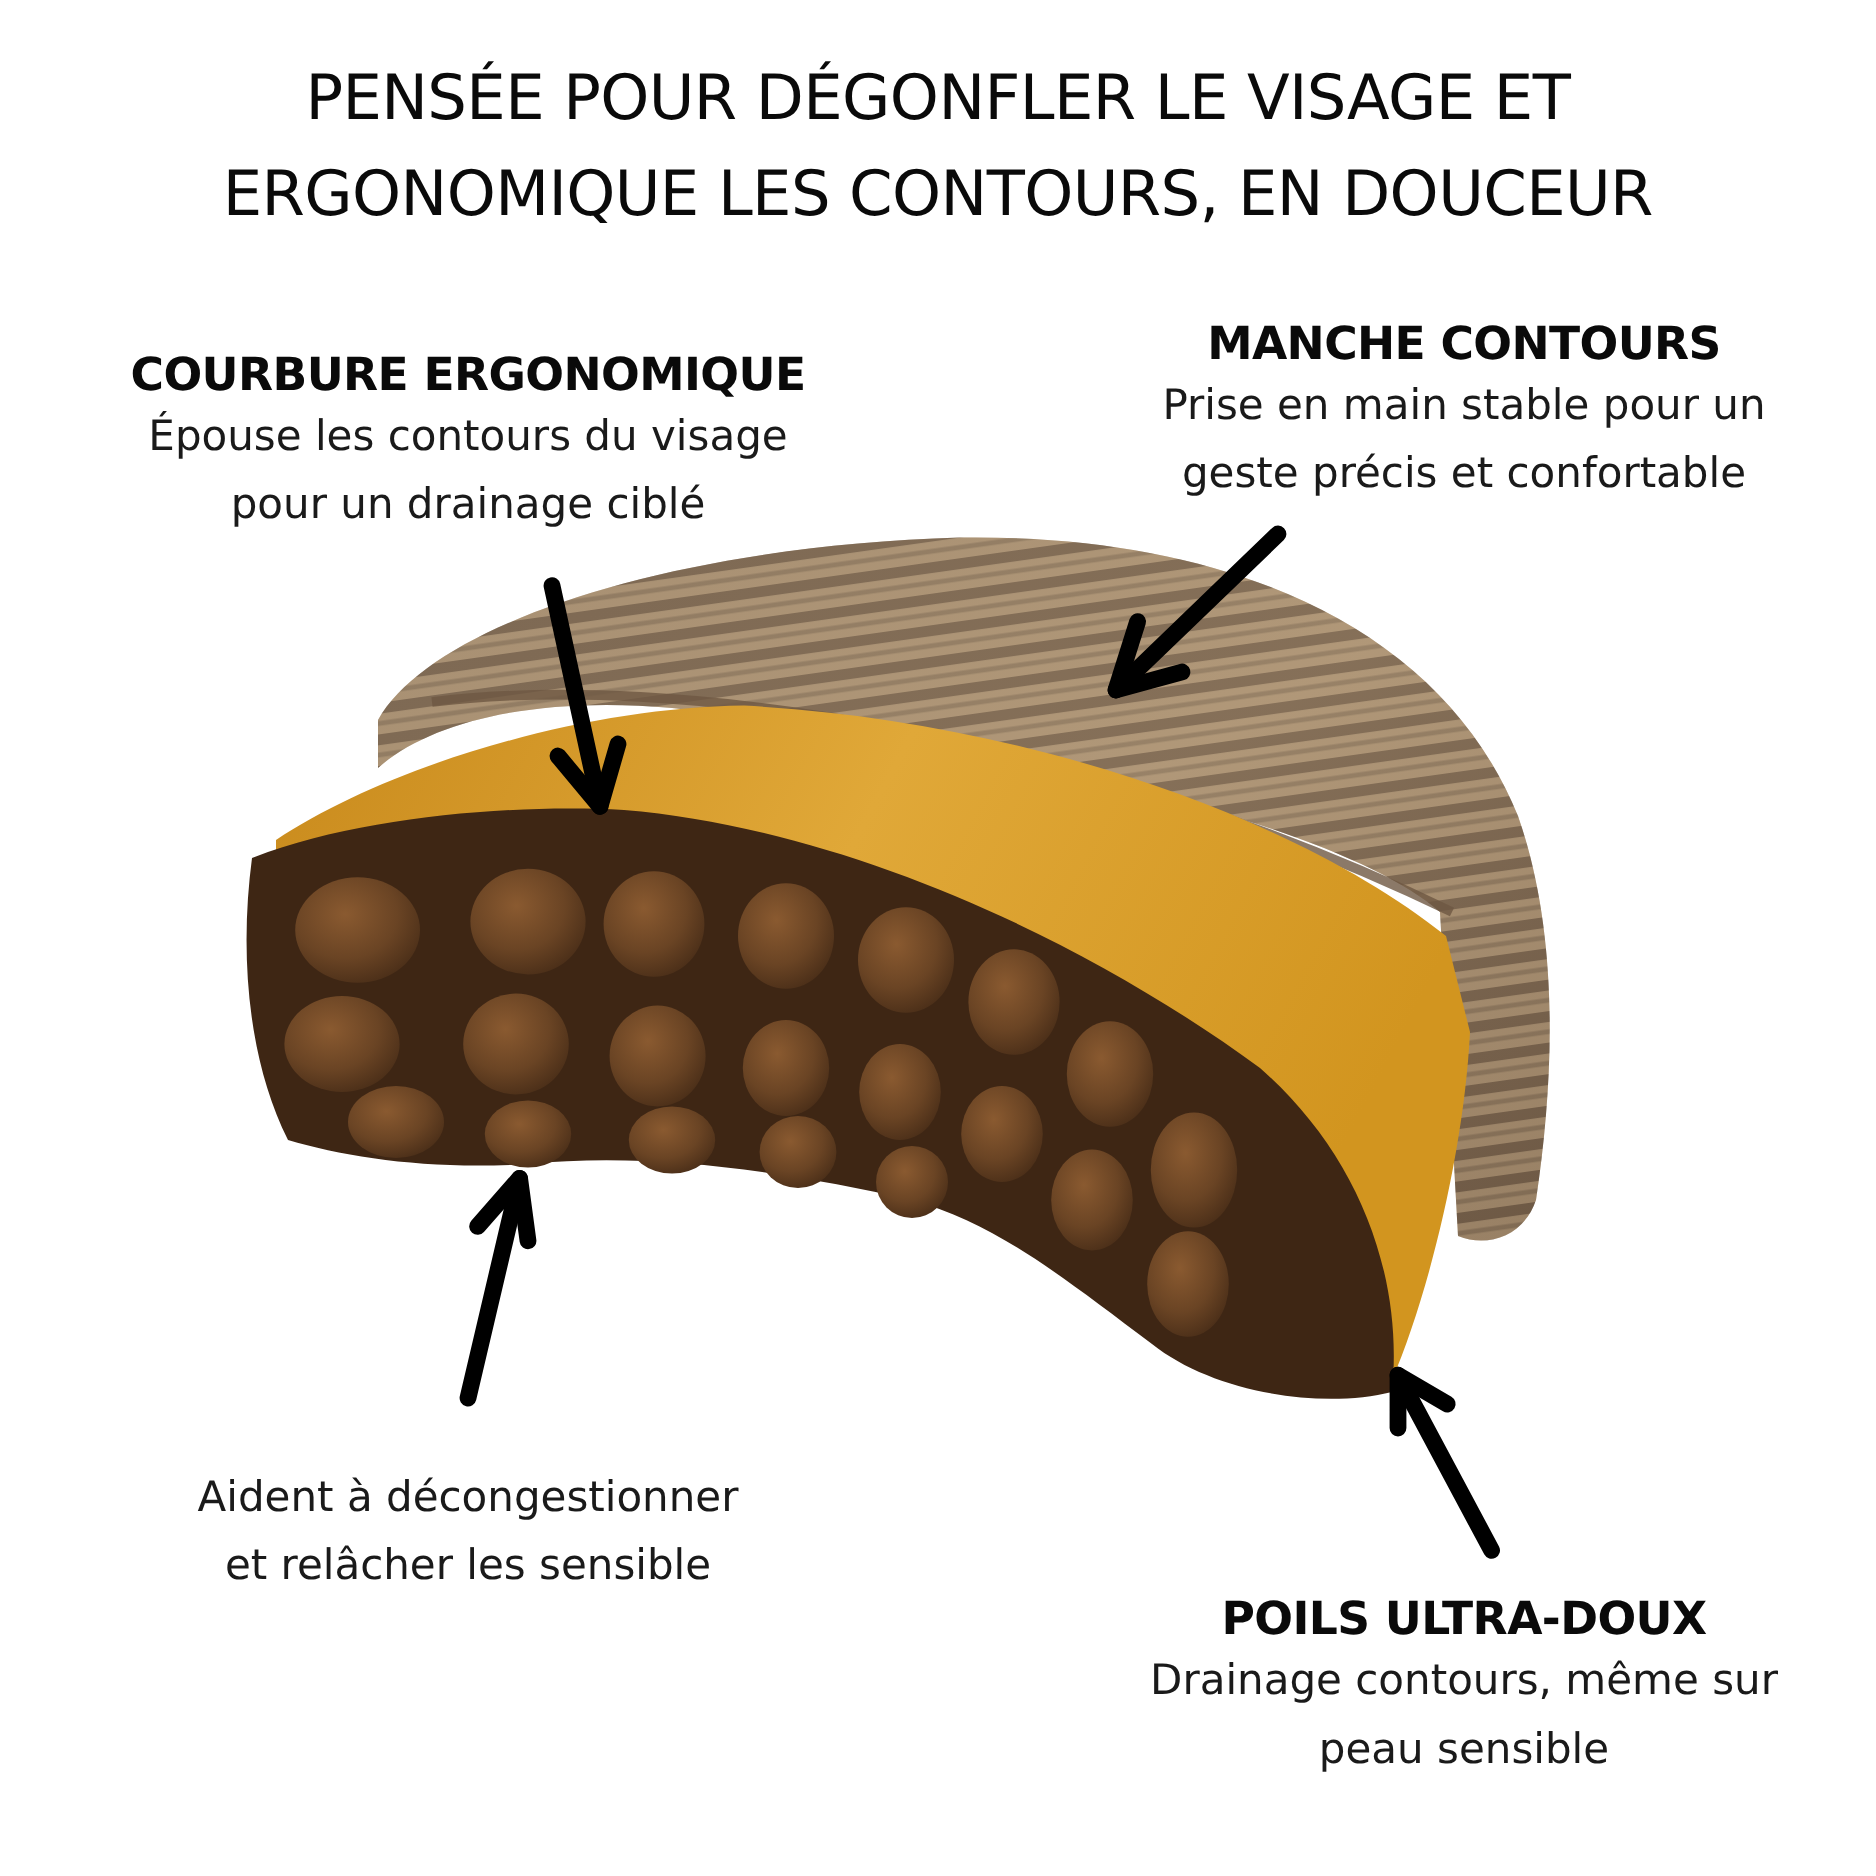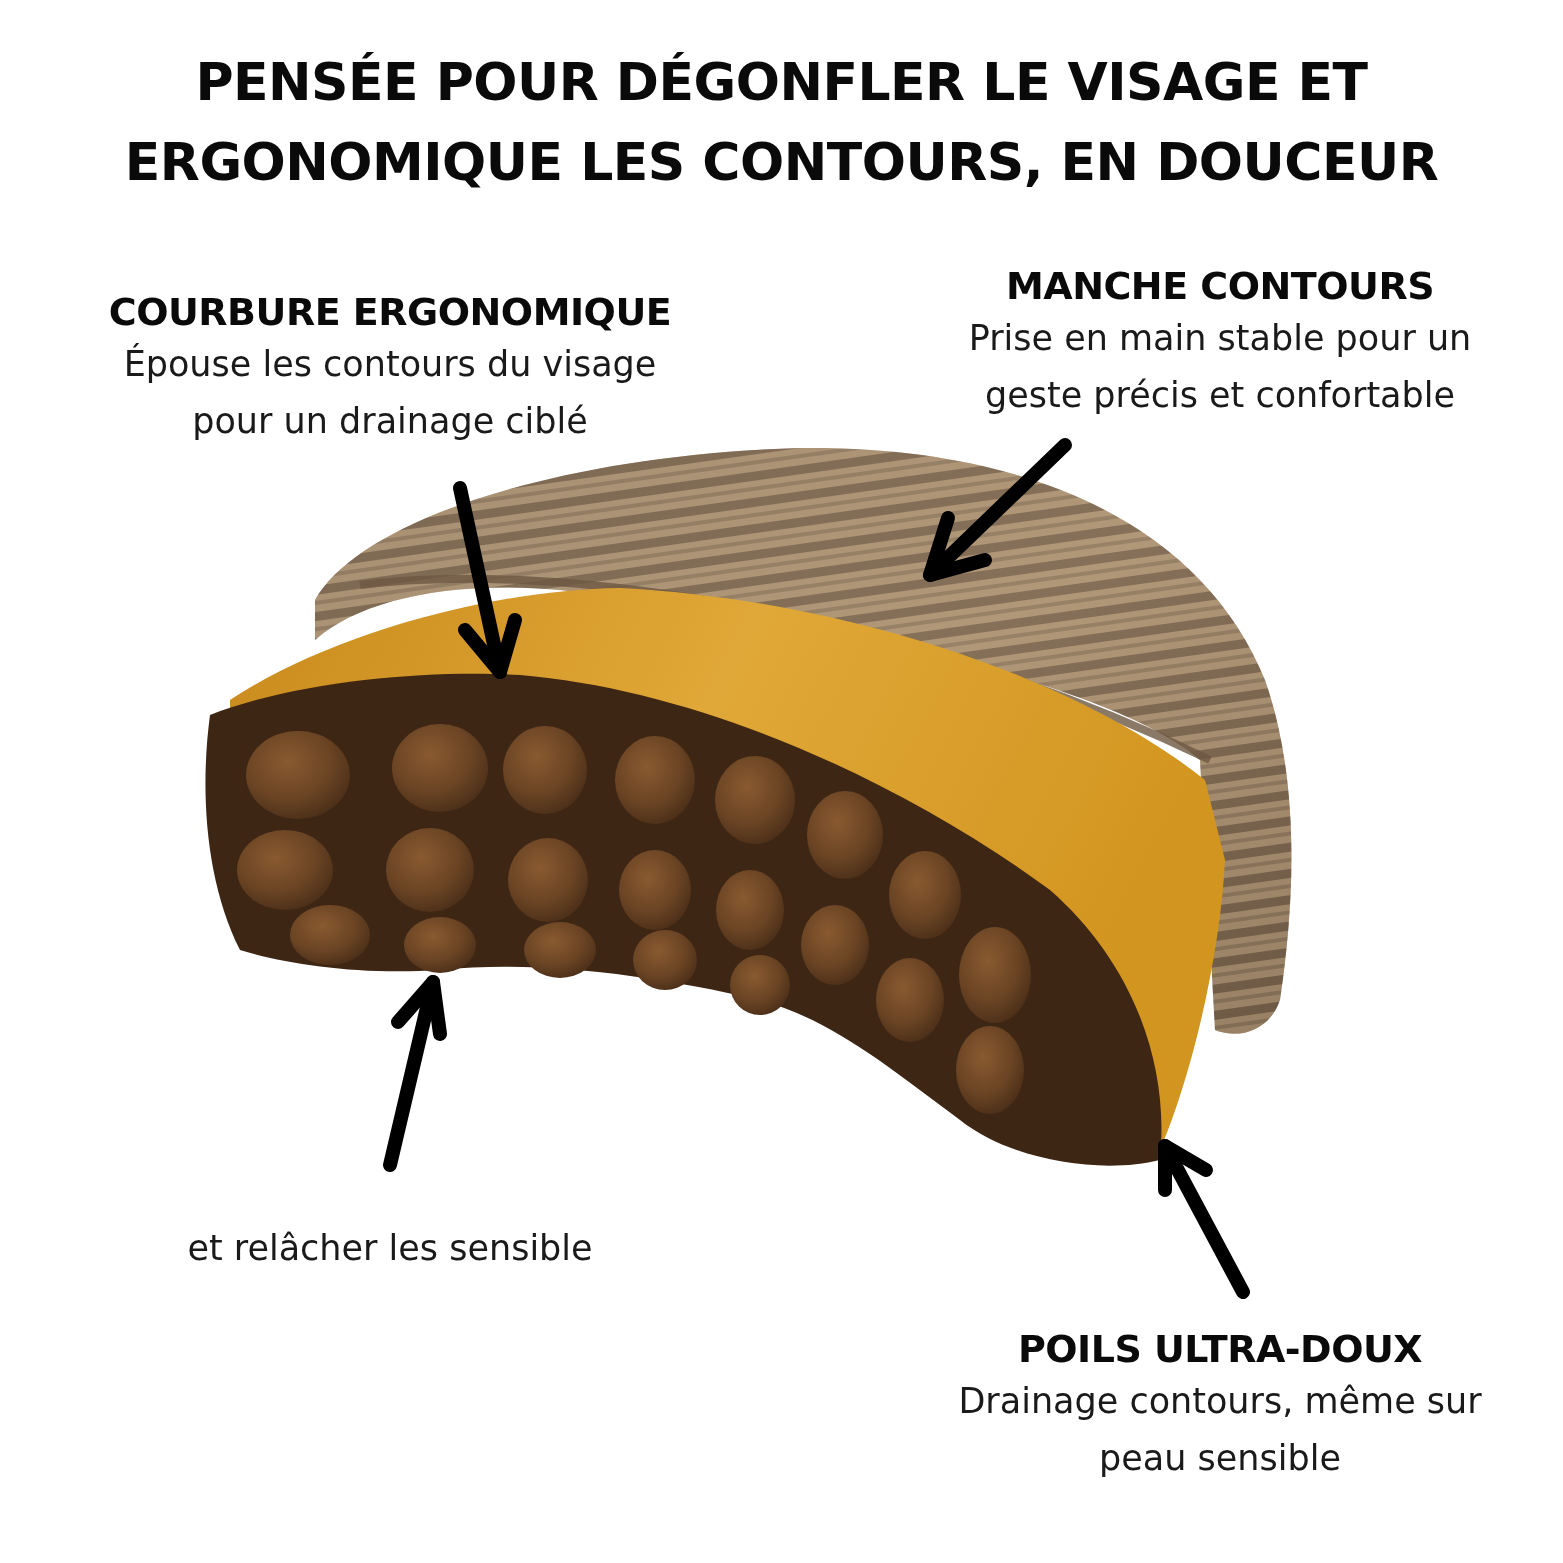--- a/index.html
+++ b/index.html
@@ -1,17 +1,17 @@
 <!DOCTYPE html>
 <html><head>
   <meta charset="utf-8">
   <style>
     html, body { margin: 0; padding: 0; background: #ffffff; }
     body { width: 1563px; height: 1563px; position: relative; overflow: hidden; font-family: "DejaVu Sans", sans-serif; color: #111; }
-    .headline { position: absolute; left: 0; top: 42px; width: 1563px; text-align: center; font-family: "DejaVu Sans", sans-serif; font-weight: bold; font-size: 52px; line-height: 80px; letter-spacing: -0.5px; color: #0a0a0a; }
+    .headline { position: absolute; left: 0; top: 42px; width: 1563px; text-align: center; font-family: "DejaVu Sans", sans-serif; font-weight: normal; font-size: 52px; line-height: 80px; letter-spacing: -0.5px; color: #0a0a0a; }
     .headline div { white-space: nowrap; }
     .callout { position: absolute; text-align: center; }
     .callout .title { font-family: "DejaVu Sans", sans-serif; font-weight: bold; font-size: 38px; line-height: 48px; letter-spacing: -0.5px; color: #0a0a0a; white-space: nowrap; }
     .callout .desc { font-family: "DejaVu Sans", sans-serif; font-size: 35px; line-height: 57px; color: #1a1a1a; white-space: nowrap; }
     #c-courbure { left: 60px; top: 288px; width: 660px; }
     #c-manche { left: 900px; top: 262px; width: 640px; }
     #c-picots { left: 110px; top: 1220px; width: 560px; }
     #c-poils { left: 900px; top: 1325px; width: 640px; }
     .product { position: absolute; left: 0; top: 0; width: 1563px; height: 1563px; pointer-events: none; }
     .arrows { position: absolute; left: 0; top: 0; width: 1563px; height: 1563px; pointer-events: none; }
@@ -114,20 +114,21 @@
   <div class="desc">pour un drainage ciblé</div>
 </div>
 
 <div class="callout" id="c-manche">
   <div class="title">MANCHE CONTOURS</div>
   <div class="desc">Prise en main stable pour un</div>
   <div class="desc">geste précis et confortable</div>
 </div>
 
 <div class="callout" id="c-picots">
+  <div class="desc">Aident à décongestionner</div>
   <div class="desc">et relâcher les sensible</div>
 </div>
 
 <div class="callout" id="c-poils">
   <div class="title">POILS ULTRA-DOUX</div>
   <div class="desc">Drainage contours, même sur</div>
   <div class="desc">peau sensible</div>
 </div>
 
 </body></html>

